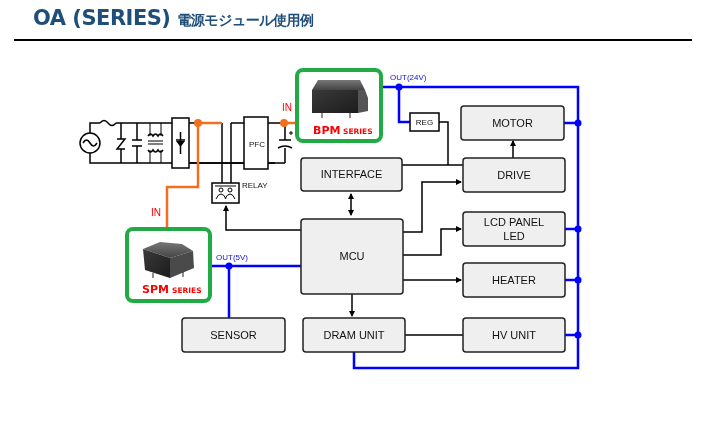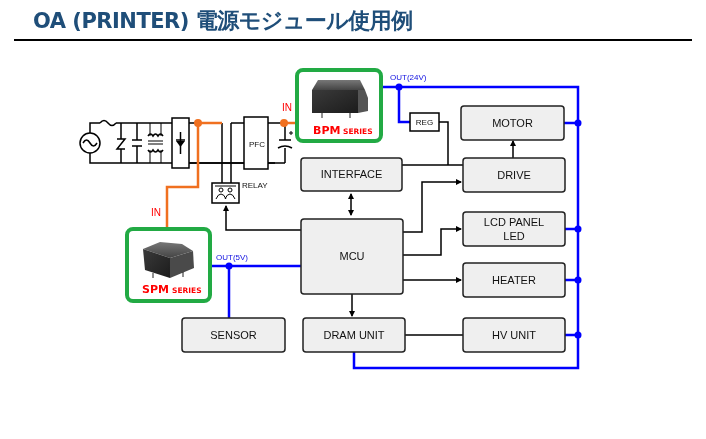--- a/index.html
+++ b/index.html
@@ -1,32 +1,32 @@
 <!DOCTYPE html>
 <html><head>
 <meta charset="utf-8">
 <style>
   html, body { margin: 0; padding: 0; background: #ffffff; }
   body { width: 706px; height: 439px; position: relative; overflow: hidden; font-family: "Liberation Sans", sans-serif; }
   .title { position: absolute; left: 33px; top: 6px; font-family: "DejaVu Sans", sans-serif; font-weight: bold; font-size: 21px; color: #1f4e79; letter-spacing: -0.5px; white-space: nowrap; }
-  .title .jp { font-size: 22px; }
+  .title .jp { font-size: 14px; }
   .title-rule { position: absolute; left: 14px; top: 39px; width: 678px; height: 2px; background: #000; }
   svg.diagram { position: absolute; left: 0; top: 0; }
   .blk-text { font-family: "Liberation Sans", sans-serif; font-size: 11px; fill: #111; }
   .small-text { font-family: "Liberation Sans", sans-serif; font-size: 8px; fill: #111; }
   .out-label { font-family: "Liberation Sans", sans-serif; font-size: 8px; fill: #1010e0; }
   .in-label { font-family: "Liberation Sans", sans-serif; font-size: 10px; fill: #ff0000; }
   .series-big { font-family: "DejaVu Sans", sans-serif; font-weight: bold; font-size: 11px; fill: #ff0000; }
   .series-small { font-family: "DejaVu Sans", sans-serif; font-weight: bold; font-size: 7.5px; fill: #ff0000; }
 </style>
 </head>
 <body>
 
 <div class="title">
-  <span>OA (PRINTER)</span>
+  <span>OA (SERIES)</span>
   <span class="jp">電源モジュール使用例</span>
 </div>
 <div class="title-rule"></div>
 
 <svg class="diagram" width="706" height="439" viewBox="0 0 706 439">
   <defs>
     <marker id="arr" markerWidth="6" markerHeight="6" refX="5" refY="3" orient="auto" markerUnits="userSpaceOnUse">
       <path d="M0,0 L6,3 L0,6 z" fill="#000"></path>
     </marker>
     <marker id="arrs" markerWidth="6" markerHeight="6" refX="1" refY="3" orient="auto" markerUnits="userSpaceOnUse">

